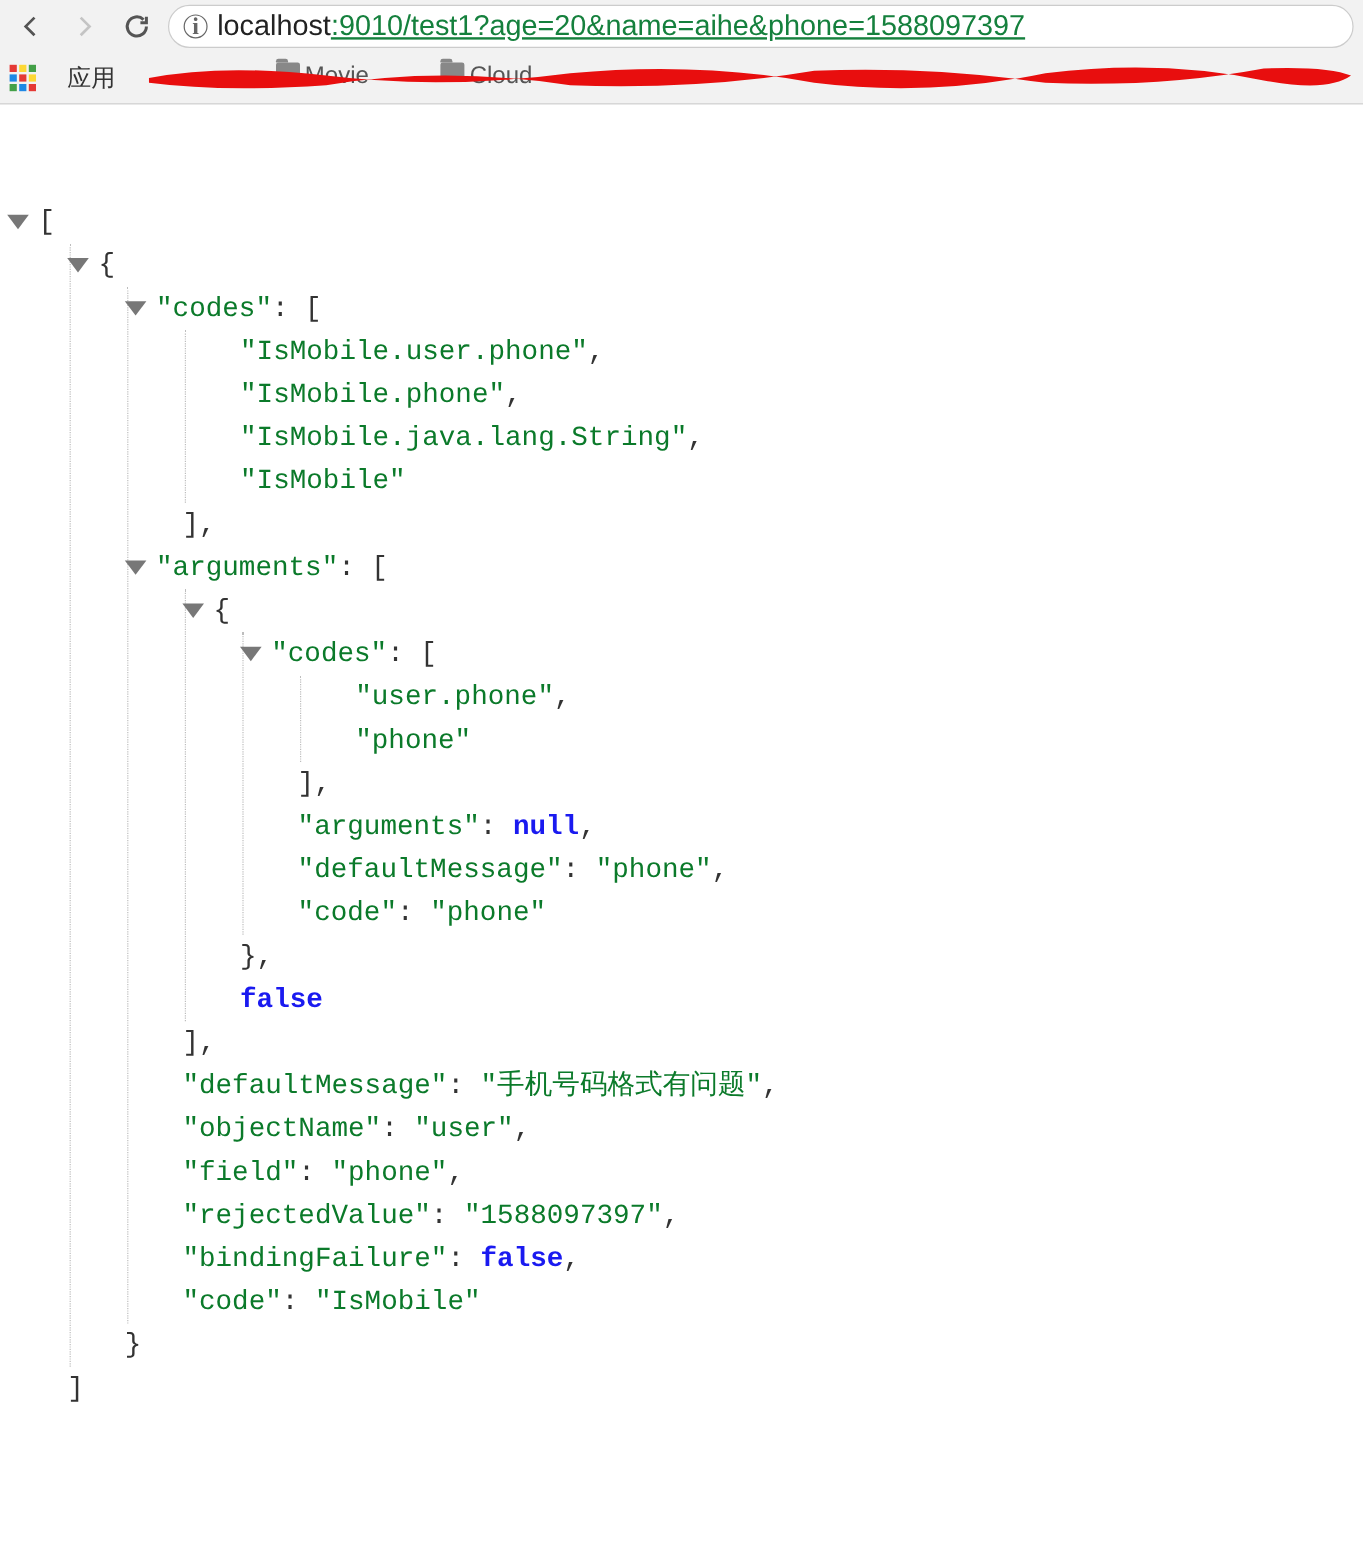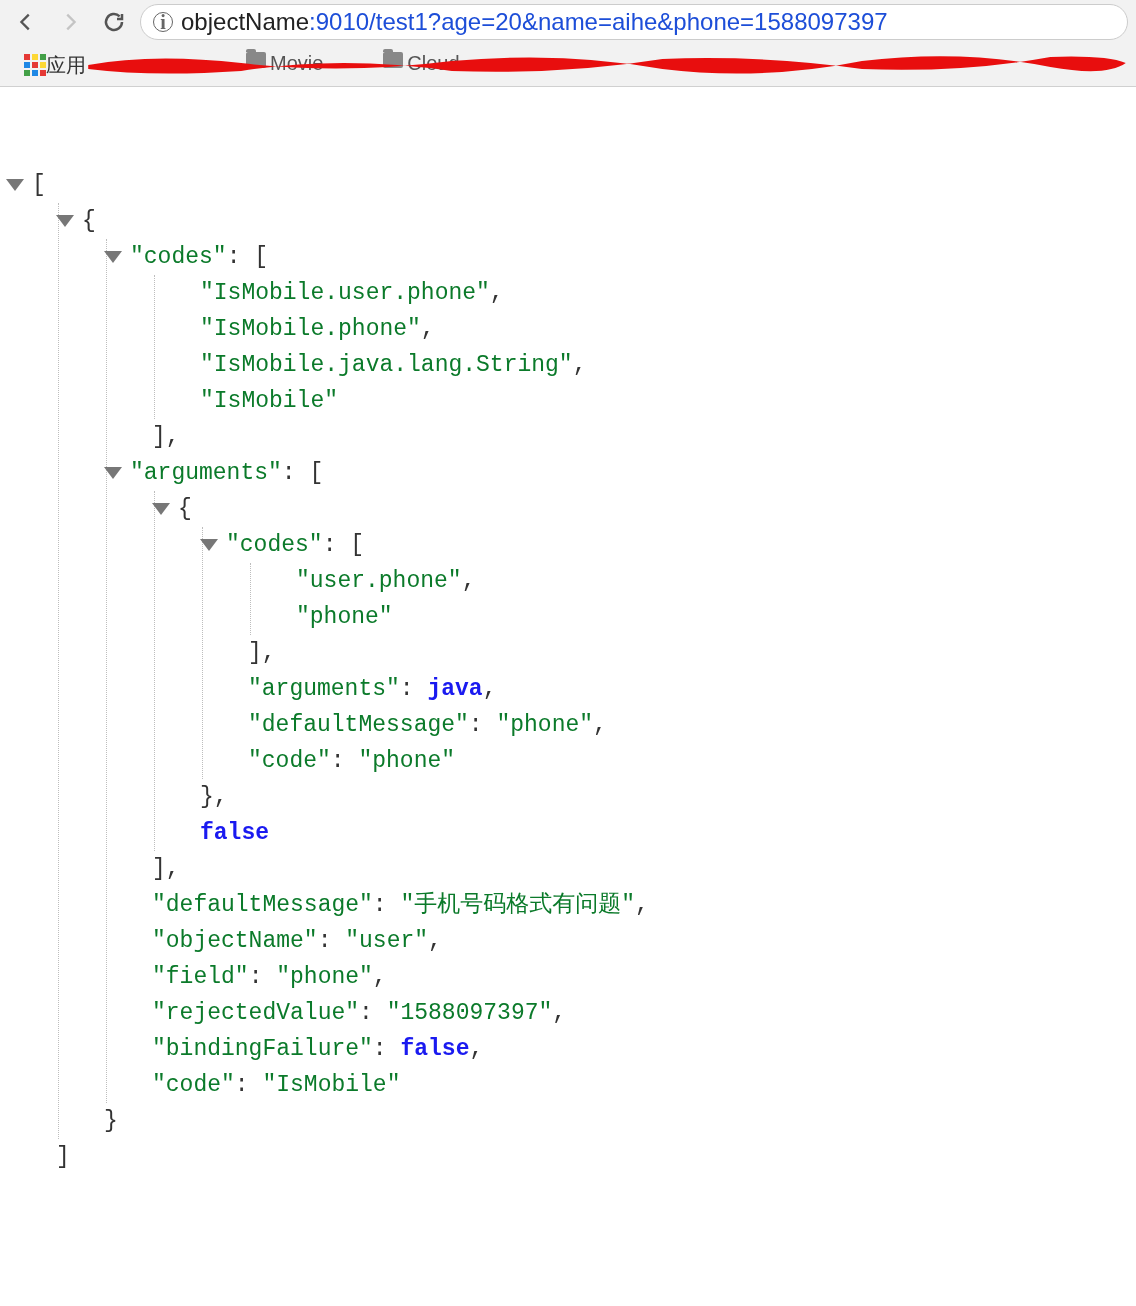--- a/index.html
+++ b/index.html
@@ -51,32 +51,31 @@
     width: 20px;
     height: 20px;
     display: flex;
     align-items: center;
     justify-content: center;
     font-weight: bold;
     font-family: serif;
   }
   .url-text { white-space: nowrap; }
   .url-host { color: #222; }
-  .url-rest { color: #1d4ed8; }
+  .url-rest { color: #15803d; text-decoration: underline; }
   .bookmarks-row {
     display: flex;
     align-items: center;
     padding: 4px 8px;
-    gap: 0;
+    gap: 26px;
     font-size: 20px;
     color: #333;
     position: relative;
     height: 42px;
     overflow: hidden;
-    margin-left: 16px;
   }
   .apps-icon {
     width: 22px;
     height: 22px;
     display: grid;
     grid-template-columns: repeat(3,1fr);
     grid-template-rows: repeat(3,1fr);
     gap: 2px;
   }
   .apps-icon div { width:100%; height:100%; }
@@ -142,21 +141,21 @@
     </div>
     <div class="nav-icon">
       <svg width="24" height="24" viewBox="0 0 24 24" fill="none" stroke="#555" stroke-width="2.5">
           <path d="M20 12 A8 8 0 1 1 17.6 6.3"></path>
           <path d="M20 4 L20 9 L15 9"></path>
         </svg>
     </div>
     <div class="url-bar">
       <span class="url-info-icon">i</span>
       <span class="url-text">
-        <span class="url-host">objectName</span><span class="url-rest">:9010/test1?age=20&amp;name=aihe&amp;phone=1588097397</span>
+        <span class="url-host">localhost</span><span class="url-rest">:9010/test1?age=20&amp;name=aihe&amp;phone=1588097397</span>
       </span>
     </div>
   </div>
   <div class="bookmarks-row">
     <div class="apps-icon">
       <div style="background:#e53935"></div>
         <div style="background:#fdd835"></div>
         <div style="background:#43a047"></div>
       <div style="background:#1e88e5"></div>
         <div style="background:#e53935"></div>
@@ -235,21 +234,21 @@
             <div class="disclosure spacer"></div><span class="ind" style="width:168px"></span>
             <div class="disclosure"></div>
             <span class="k-string">"codes"</span><span class="k-punct">: [</span>
           </div>
           <div class="block">
             <span class="tree-line" style="left:244px"></span>
             <div class="row"><div class="disclosure spacer"></div><span class="ind" style="width:264px"></span><span class="k-string">"user.phone"</span><span class="k-punct">,</span></div>
             <div class="row"><div class="disclosure spacer"></div><span class="ind" style="width:264px"></span><span class="k-string">"phone"</span></div>
           </div>
           <div class="row"><div class="disclosure spacer"></div><span class="ind" style="width:216px"></span><span class="k-punct">],</span></div>
-          <div class="row"><div class="disclosure spacer"></div><span class="ind" style="width:216px"></span><span class="k-string">"arguments"</span><span class="k-punct">: </span><span class="k-null">java</span><span class="k-punct">,</span></div>
+          <div class="row"><div class="disclosure spacer"></div><span class="ind" style="width:216px"></span><span class="k-string">"arguments"</span><span class="k-punct">: </span><span class="k-null">null</span><span class="k-punct">,</span></div>
           <div class="row"><div class="disclosure spacer"></div><span class="ind" style="width:216px"></span><span class="k-string">"defaultMessage"</span><span class="k-punct">: </span><span class="k-string">"phone"</span><span class="k-punct">,</span></div>
           <div class="row"><div class="disclosure spacer"></div><span class="ind" style="width:216px"></span><span class="k-string">"code"</span><span class="k-punct">: </span><span class="k-string">"phone"</span></div>
         </div>
         <div class="row"><div class="disclosure spacer"></div><span class="ind" style="width:168px"></span><span class="k-punct">},</span></div>
         <div class="row"><div class="disclosure spacer"></div><span class="ind" style="width:168px"></span><span class="k-bool">false</span></div>
       </div>
       <div class="row"><div class="disclosure spacer"></div><span class="ind" style="width:120px"></span><span class="k-punct">],</span></div>
 
       <div class="row"><div class="disclosure spacer"></div><span class="ind" style="width:120px"></span><span class="k-string">"defaultMessage"</span><span class="k-punct">: </span><span class="k-string">"手机号码格式有问题"</span><span class="k-punct">,</span></div>
       <div class="row"><div class="disclosure spacer"></div><span class="ind" style="width:120px"></span><span class="k-string">"objectName"</span><span class="k-punct">: </span><span class="k-string">"user"</span><span class="k-punct">,</span></div>

